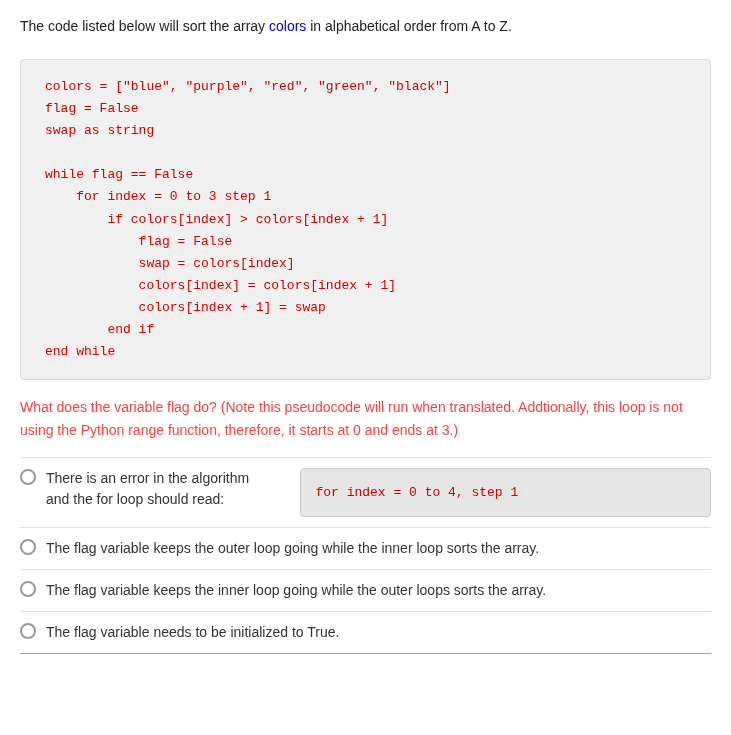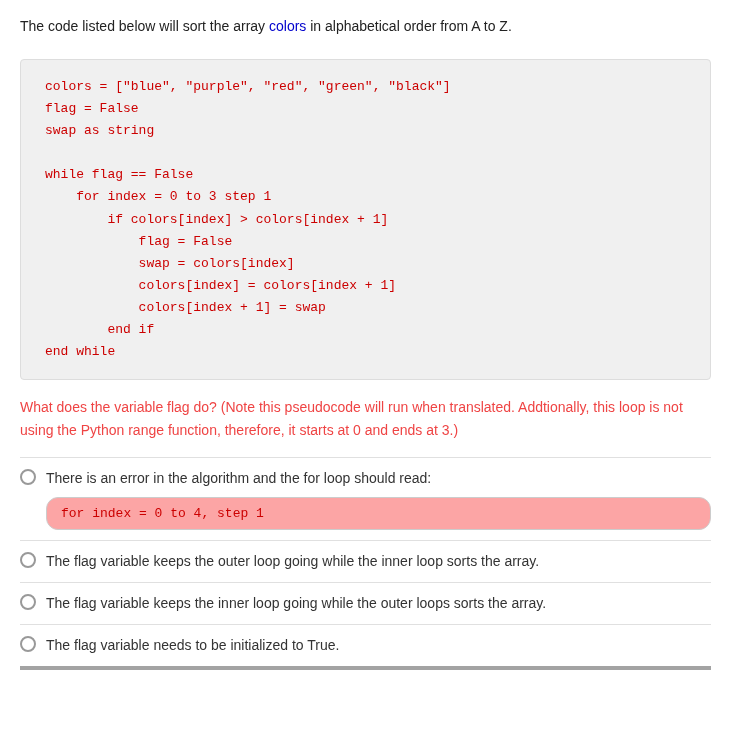--- a/index.html
+++ b/index.html
@@ -44,25 +44,25 @@
       margin-bottom: 16px;
     }
     .options-list {
       list-style: none;
       padding: 0;
     }
     .option-item {
       border-top: 1px solid #e0e0e0;
       padding: 10px 0;
       display: flex;
-      flex-direction: column;
+      flex-direction: row;
       gap: 8px;
     }
     .option-item:last-child {
-      border-bottom: 4px solid #a3a3a3;
+      border-bottom: 1px solid #a3a3a3;
     }
     .option-label-row {
       display: flex;
       align-items: flex-start;
       gap: 10px;
     }
     .radio-circle {
       width: 16px;
       height: 16px;
       border: 2px solid #999;
@@ -72,24 +72,24 @@
       margin-top: 1px;
       cursor: pointer;
     }
     .option-text {
       font-size: 14px;
       color: #333;
       line-height: 1.5;
     }
     .option-code-box {
       border: 1px solid #ccc;
-      border-radius: 12px;
-      padding: 8px 14px;
+      border-radius: 4px;
+      padding: 16px 14px;
       margin-left: 26px;
-      background: #fca5a5;
+      background: #e5e5e5;
       font-family: 'Courier New', Courier, monospace;
       font-size: 13px;
       color: #cc0000;
       display: inline-block;
       width: calc(100% - 26px);
     }
   </style>
 </head>
 <body>
 

